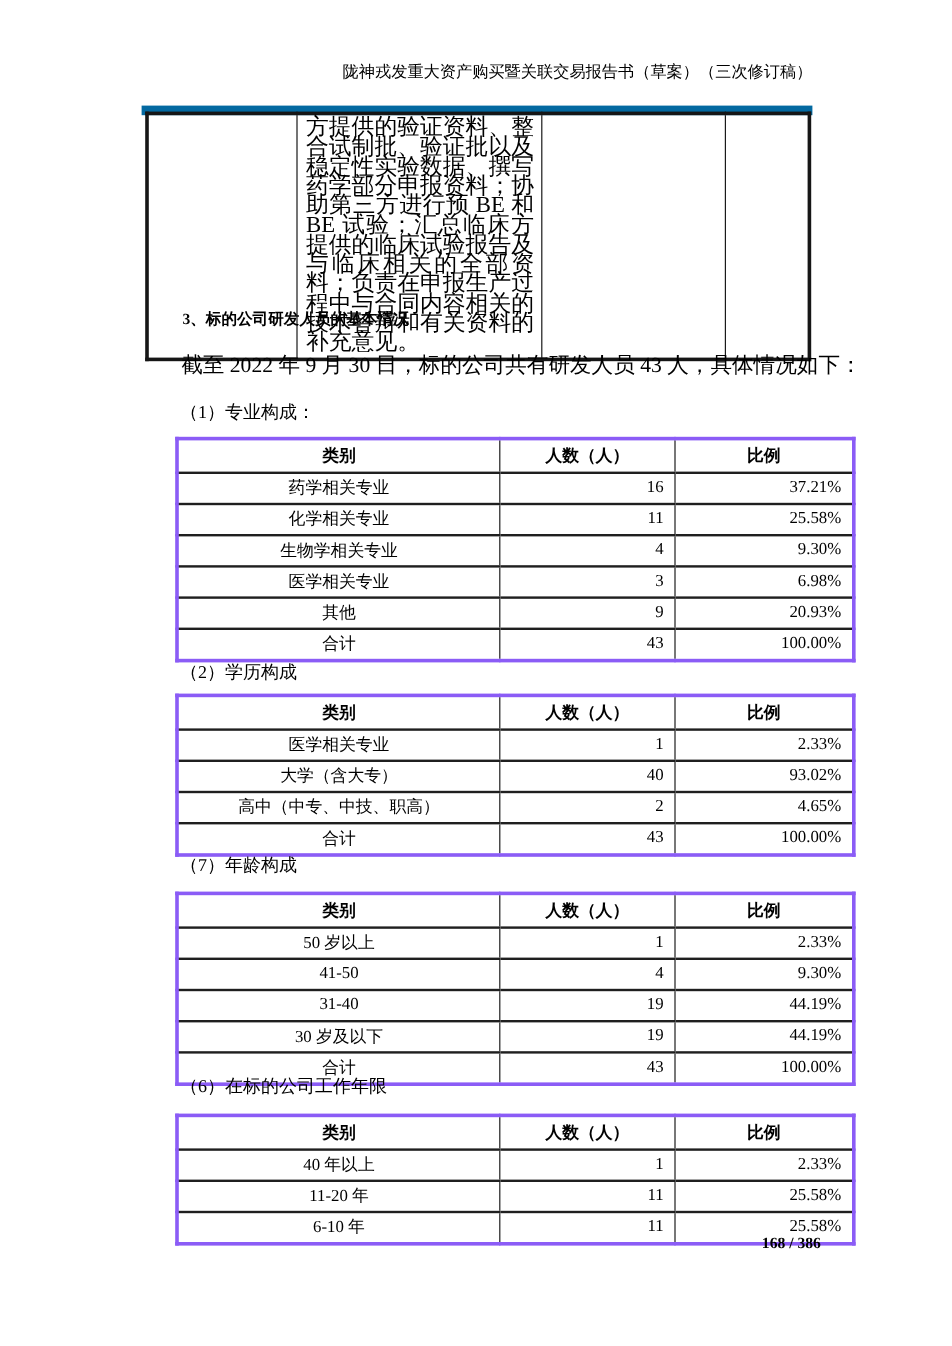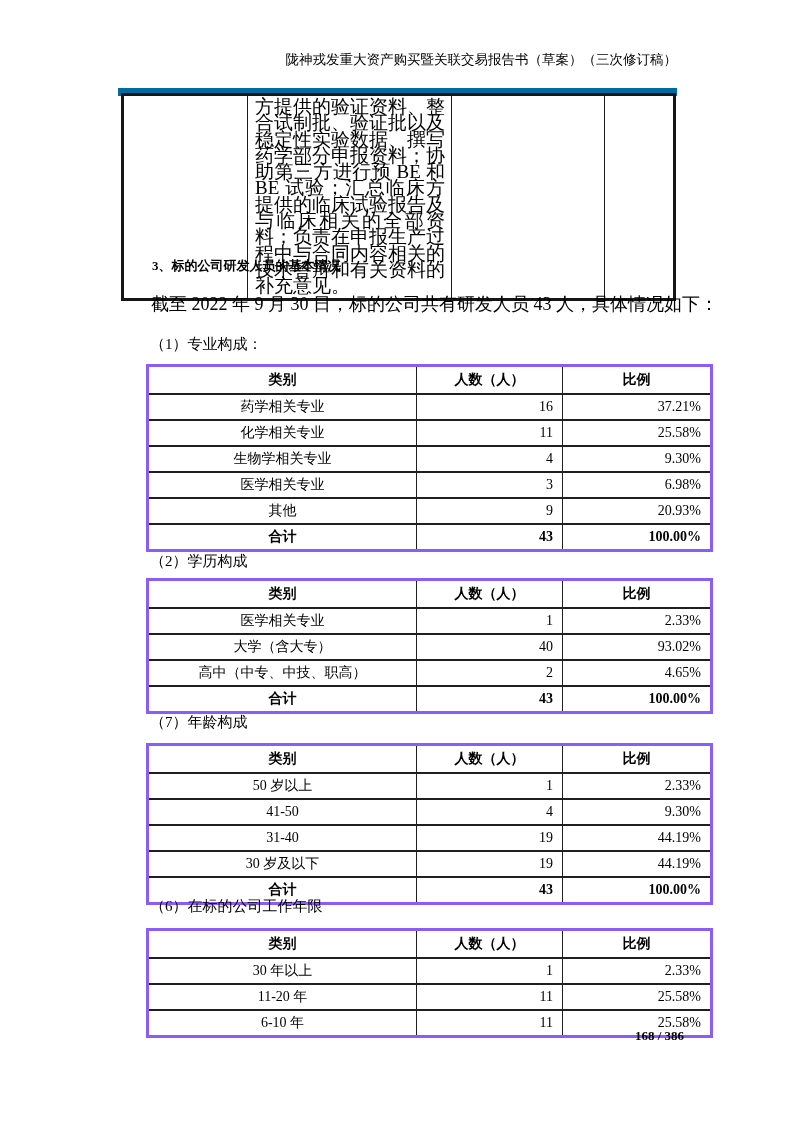--- a/index.html
+++ b/index.html
@@ -98,21 +98,21 @@
     border-top-width: 2px;
     border-bottom-width: 2px;
     padding: 0 9px;
     white-space: nowrap;
     overflow: hidden;
   }
   .dt th { height: 26px; font-weight: bold; text-align: center; }
   .dt td { height: 24px; }
   .dt td.c1 { text-align: center; }
   .dt td.c2, .dt td.c3 { text-align: right; }
-  .dt tr.total td { font-weight: bold; }
+  .dt tr.total td { font-weight: normal; }
 
   
   .page-footer {
     position: absolute;
     left: 118px;
     top: 1028px;
     width: 566px;
     text-align: right;
     font-size: 13px;
     font-weight: bold;
@@ -278,21 +278,21 @@
         <col style="width:146px">
         <col style="width:149px">
       </colgroup>
     <tbody>
         <tr>
       <th>类别</th>
       <th>人数（人）</th>
       <th>比例</th>
     </tr>
     <tr>
-      <td class="c1">30 年以上</td>
+      <td class="c1">40 年以上</td>
       <td class="c2">1</td>
       <td class="c3">2.33%</td>
     </tr>
     <tr>
       <td class="c1">11-20 年</td>
       <td class="c2">11</td>
       <td class="c3">25.58%</td>
     </tr>
     <tr>
       <td class="c1">6-10 年</td>

